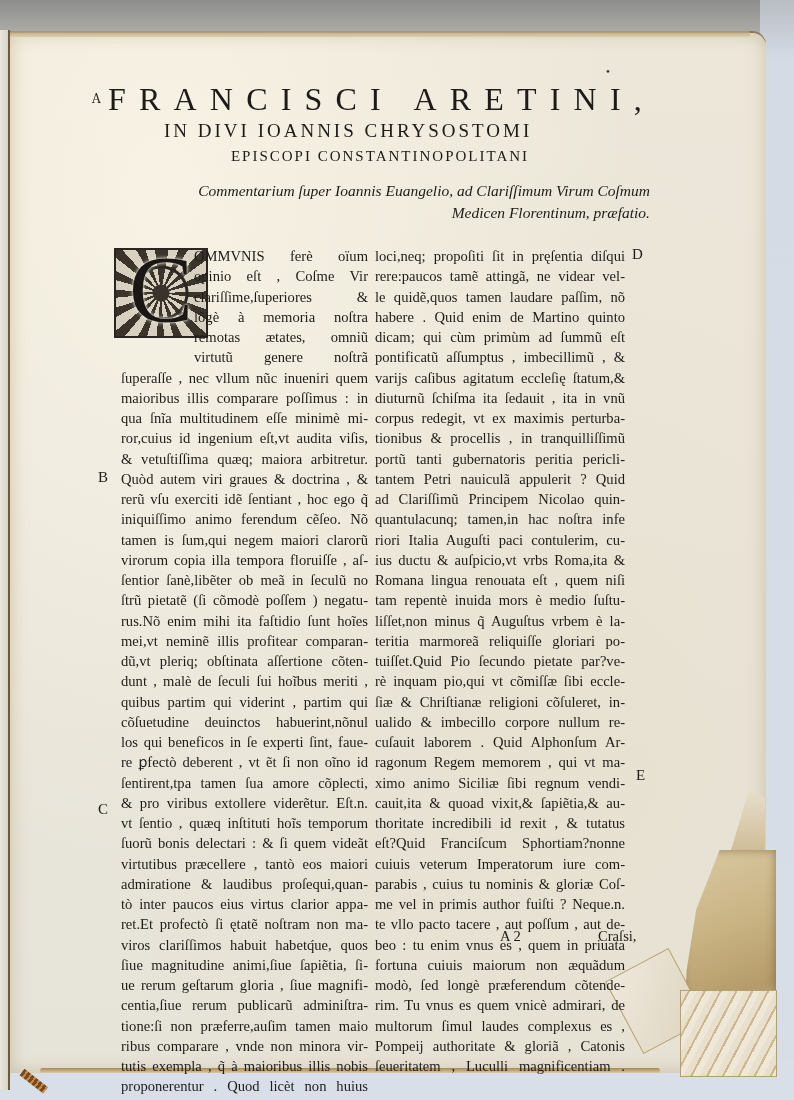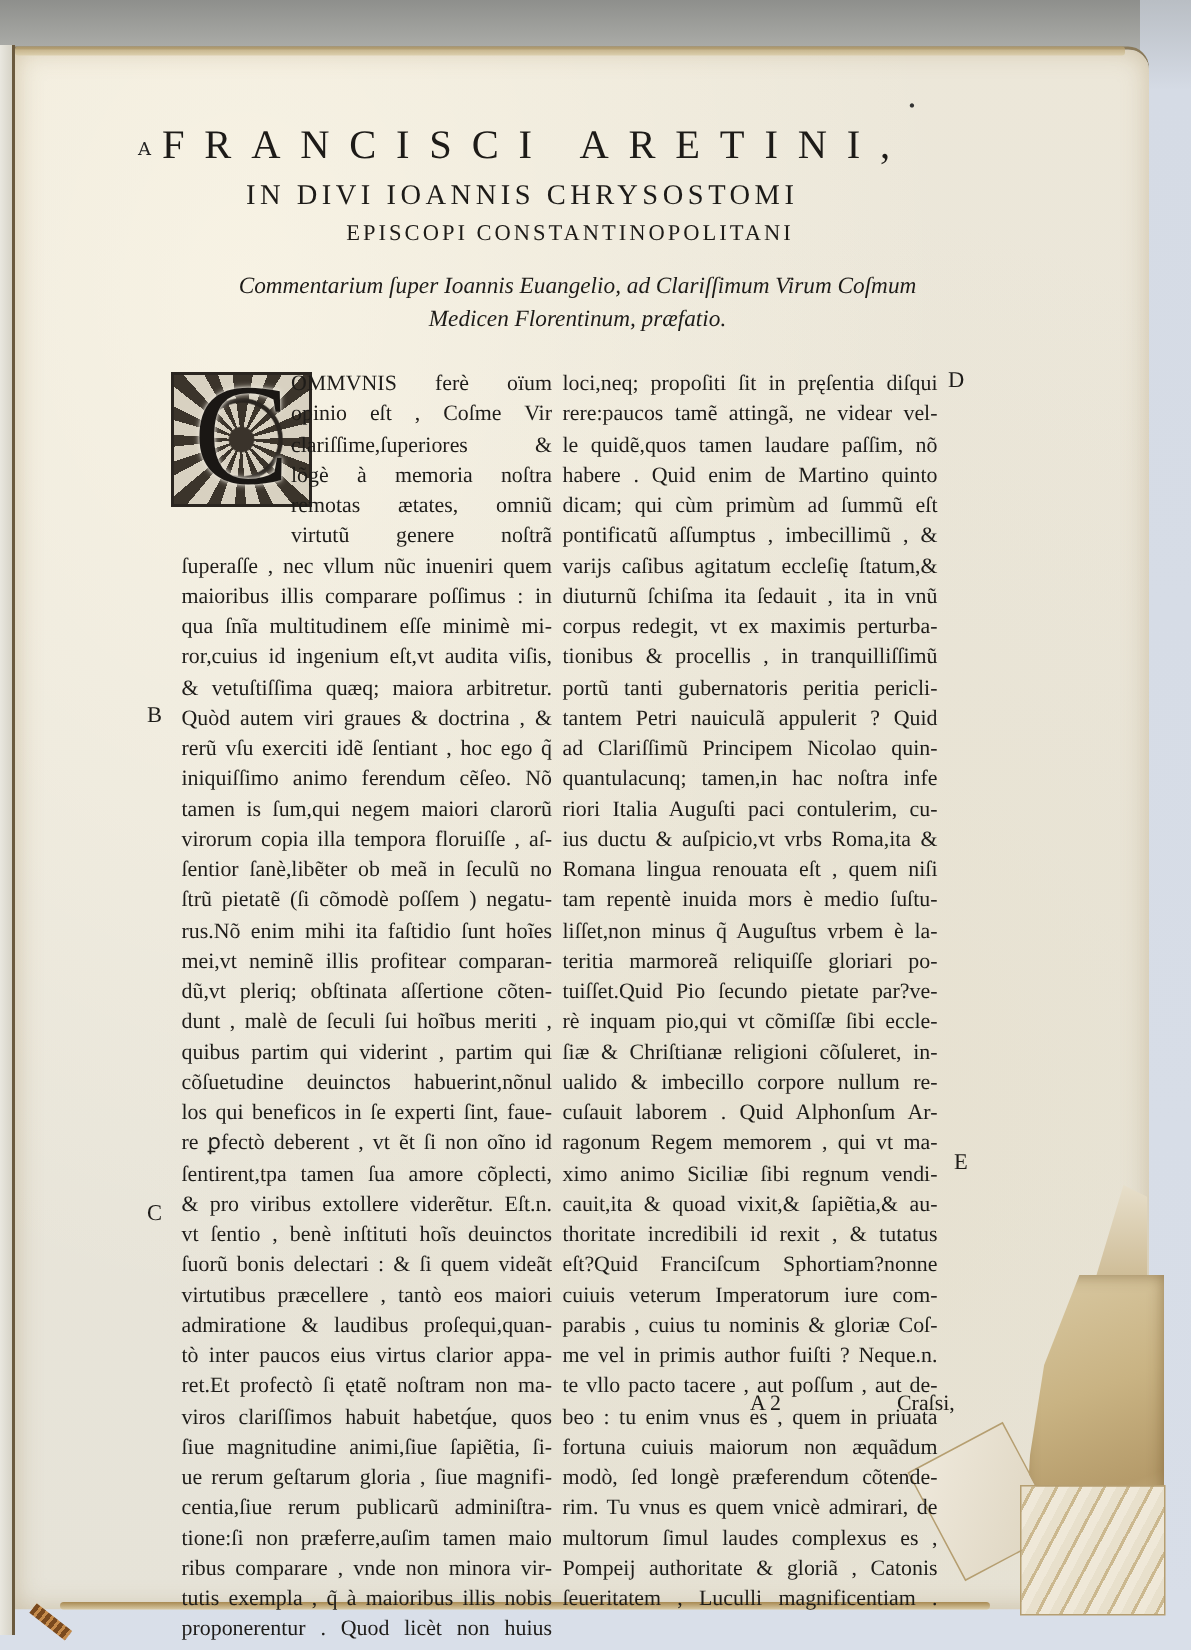--- a/index.html
+++ b/index.html
@@ -72,35 +72,35 @@
     clip-path: polygon(60% 0, 100% 10%, 100% 100%, 0 100%);
   }
 
   
   .header { position:absolute; left:0; top:0; width:794px; }
   .ornament-a {
     position:absolute; left:92px; top:92px; font-size:12px; color:#222;
   }
   .title-1 {
     position:absolute; left:108px; top:81px; width:520px;
-    font-size:27px; letter-spacing:13.2px; color:#1d1b18; white-space:nowrap;
+    font-size:32px; letter-spacing:13.2px; color:#1d1b18; white-space:nowrap;
     font-family:"Liberation Serif", serif;
   }
   .title-2 {
     position:absolute; left:164px; top:120px; width:440px; 
     font-size:19px; letter-spacing:3px; color:#1d1b18; white-space:nowrap;
     font-family:"Liberation Serif", serif;
   }
   .title-3 {
     position:absolute; left:180px; top:148px; width:400px; text-align:center;
     font-size:15px; letter-spacing:2px; color:#1d1b18; white-space:nowrap;
     font-family:"Liberation Serif", serif;
   }
   .subtitle {
-    position:absolute; left:120px; top:180px; width:530px; text-align:center;
+    position:absolute; left:120px; top:180px; width:530px; text-align:right;
     font-size:15.5px; font-style:italic; color:#1d1b18; line-height:22px;
     font-family:"Liberation Serif", serif;
   }
   .col {
     position:absolute; font-family:"Liberation Serif", serif;
     font-size:14.6px; line-height:20.25px; color:#1e1c19;
   }
   .col .line { display:block; white-space:nowrap; text-align:justify; text-align-last:justify; }
   .col-left { left:121px; top:246px; width:247px; }
   .col-right { left:375px; top:246px; width:250px; }
@@ -191,21 +191,21 @@
   <span class="line">rus.Nõ enim mihi ita faſtidio ſunt hoĩes</span>
   <span class="line">mei,vt neminẽ illis profitear comparan-</span>
   <span class="line">dũ,vt pleriq; obſtinata aſſertione cõten-</span>
   <span class="line">dunt , malè de ſeculi ſui hoĩbus meriti ,</span>
   <span class="line">quibus partim qui viderint , partim qui</span>
   <span class="line">cõſuetudine deuinctos habuerint,nõnul</span>
   <span class="line">los qui beneficos in ſe experti ſint, faue-</span>
   <span class="line">re ꝑfectò deberent , vt ẽt ſi non oĩno id</span>
   <span class="line">ſentirent,tpa tamen ſua amore cõplecti,</span>
   <span class="line">&amp; pro viribus extollere viderẽtur. Eſt.n.</span>
-  <span class="line">vt ſentio , benè inſtituti hoĩs deuinctos</span>
+  <span class="line">vt ſentio , quæq inſtituti hoĩs temporum</span>
   <span class="line">ſuorũ bonis delectari : &amp; ſi quem videãt</span>
   <span class="line">virtutibus præcellere , tantò eos maiori</span>
   <span class="line">admiratione &amp; laudibus proſequi,quan-</span>
   <span class="line">tò inter paucos eius virtus clarior appa-</span>
   <span class="line">ret.Et profectò ſi ętatẽ noſtram non ma-</span>
   <span class="line">viros clariſſimos habuit habetq́ue, quos</span>
   <span class="line">ſiue magnitudine animi,ſiue ſapiẽtia, ſi-</span>
   <span class="line">ue rerum geſtarum gloria , ſiue magnifi-</span>
   <span class="line">centia,ſiue rerum publicarũ adminiſtra-</span>
   <span class="line">tione:ſi non præferre,auſim tamen maio</span>

